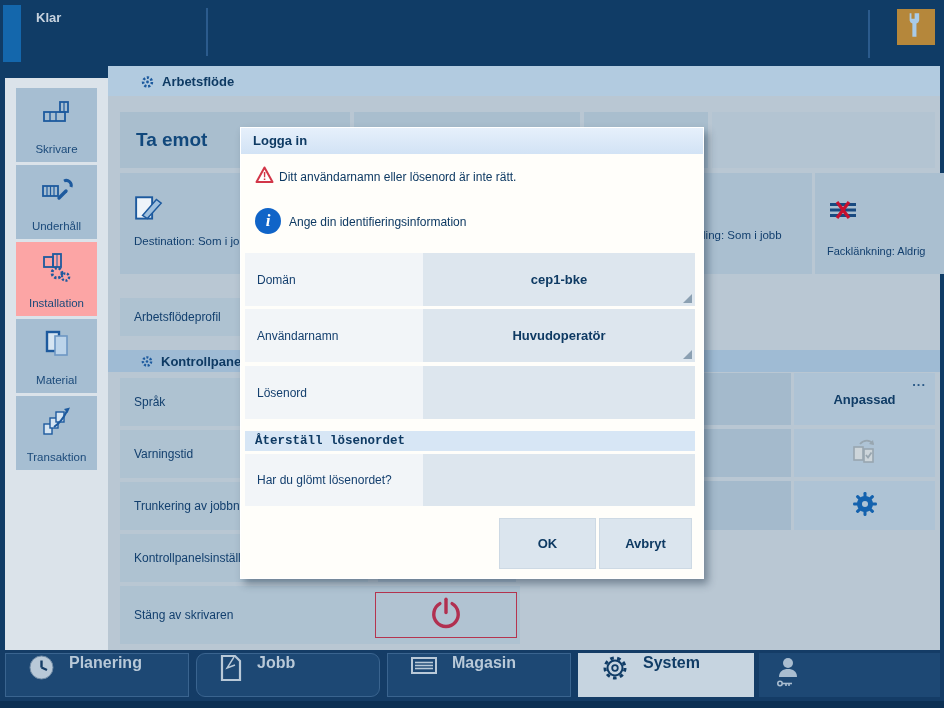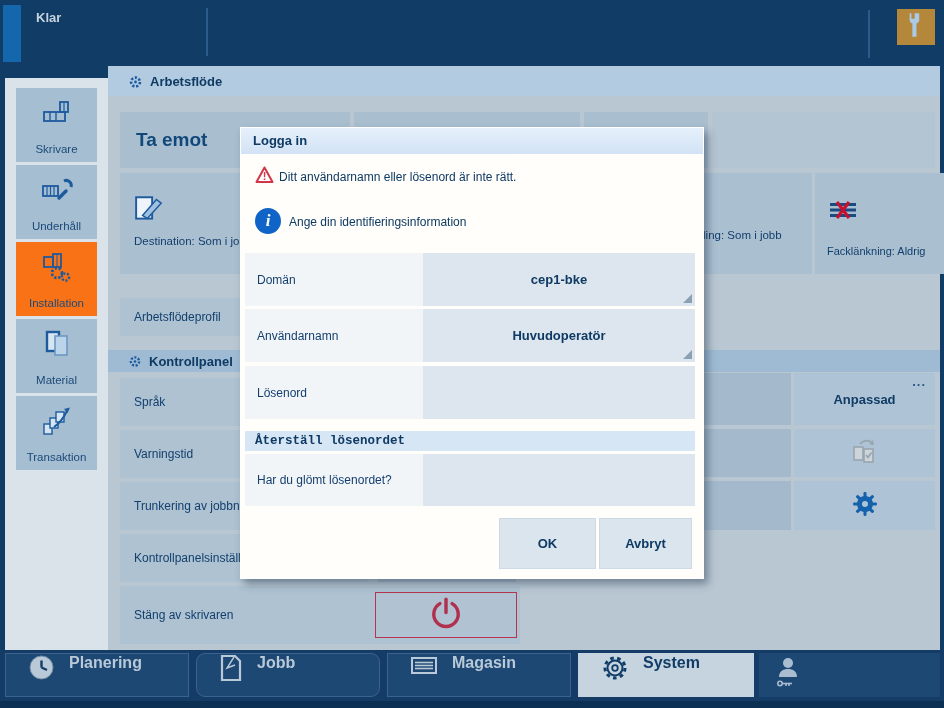--- a/index.html
+++ b/index.html
@@ -8,26 +8,26 @@
        -webkit-font-smoothing:antialiased;}
   .abs{position:absolute;}
   
   .status-text{color:#c6d2de;font-size:13px;font-weight:bold;}
   .tb-divider{width:2px;background:#2b5b8d;}
   .wrench-btn{background:#b5873b;display:flex;align-items:center;justify-content:center;}
   
   .side-bg{background:#dbe3ea;}
   .side-btn{width:81px;height:74px;background:#a6bed2;display:flex;flex-direction:column;
             align-items:center;justify-content:flex-end;padding-bottom:7px;box-sizing:border-box;}
-  .side-btn.sel{background:#f97316;}
+  .side-btn.sel{background:#fca5a5;}
   .side-btn .lbl{font-size:11.5px;color:#1b4a7a;margin-top:6px;}
   .side-btn .ic{flex:1;display:flex;align-items:center;justify-content:center;}
   
   .main-bg{background:#b9c7d3;}
-  .band{background:#b2cbe0;display:flex;align-items:center;padding-left:20px;box-sizing:border-box;
+  .band{background:#b2cbe0;display:flex;align-items:center;padding-left:32px;box-sizing:border-box;
         color:#0e3a63;font-size:13px;font-weight:bold;}
   .band.panel{background:#9fbbd4;}
   .band .bic{margin-right:7px;display:inline-flex;}
   .tile{background:#a9bece;}
   .tile2{background:#aabfd0;color:#123f6e;font-size:11.5px;box-sizing:border-box;}
   .receive{font-size:19px;font-weight:bold;color:#11487c;line-height:56px;padding-left:16px;box-sizing:border-box;}
   .menu-row{background:#aec2d1;color:#123f6e;font-size:12px;box-sizing:border-box;
             display:flex;align-items:center;padding-left:14px;}
   .stub{background:#a4bacc;}
   .rc-btn{background:#aec3d5;display:flex;align-items:center;justify-content:center;color:#103c66;}

